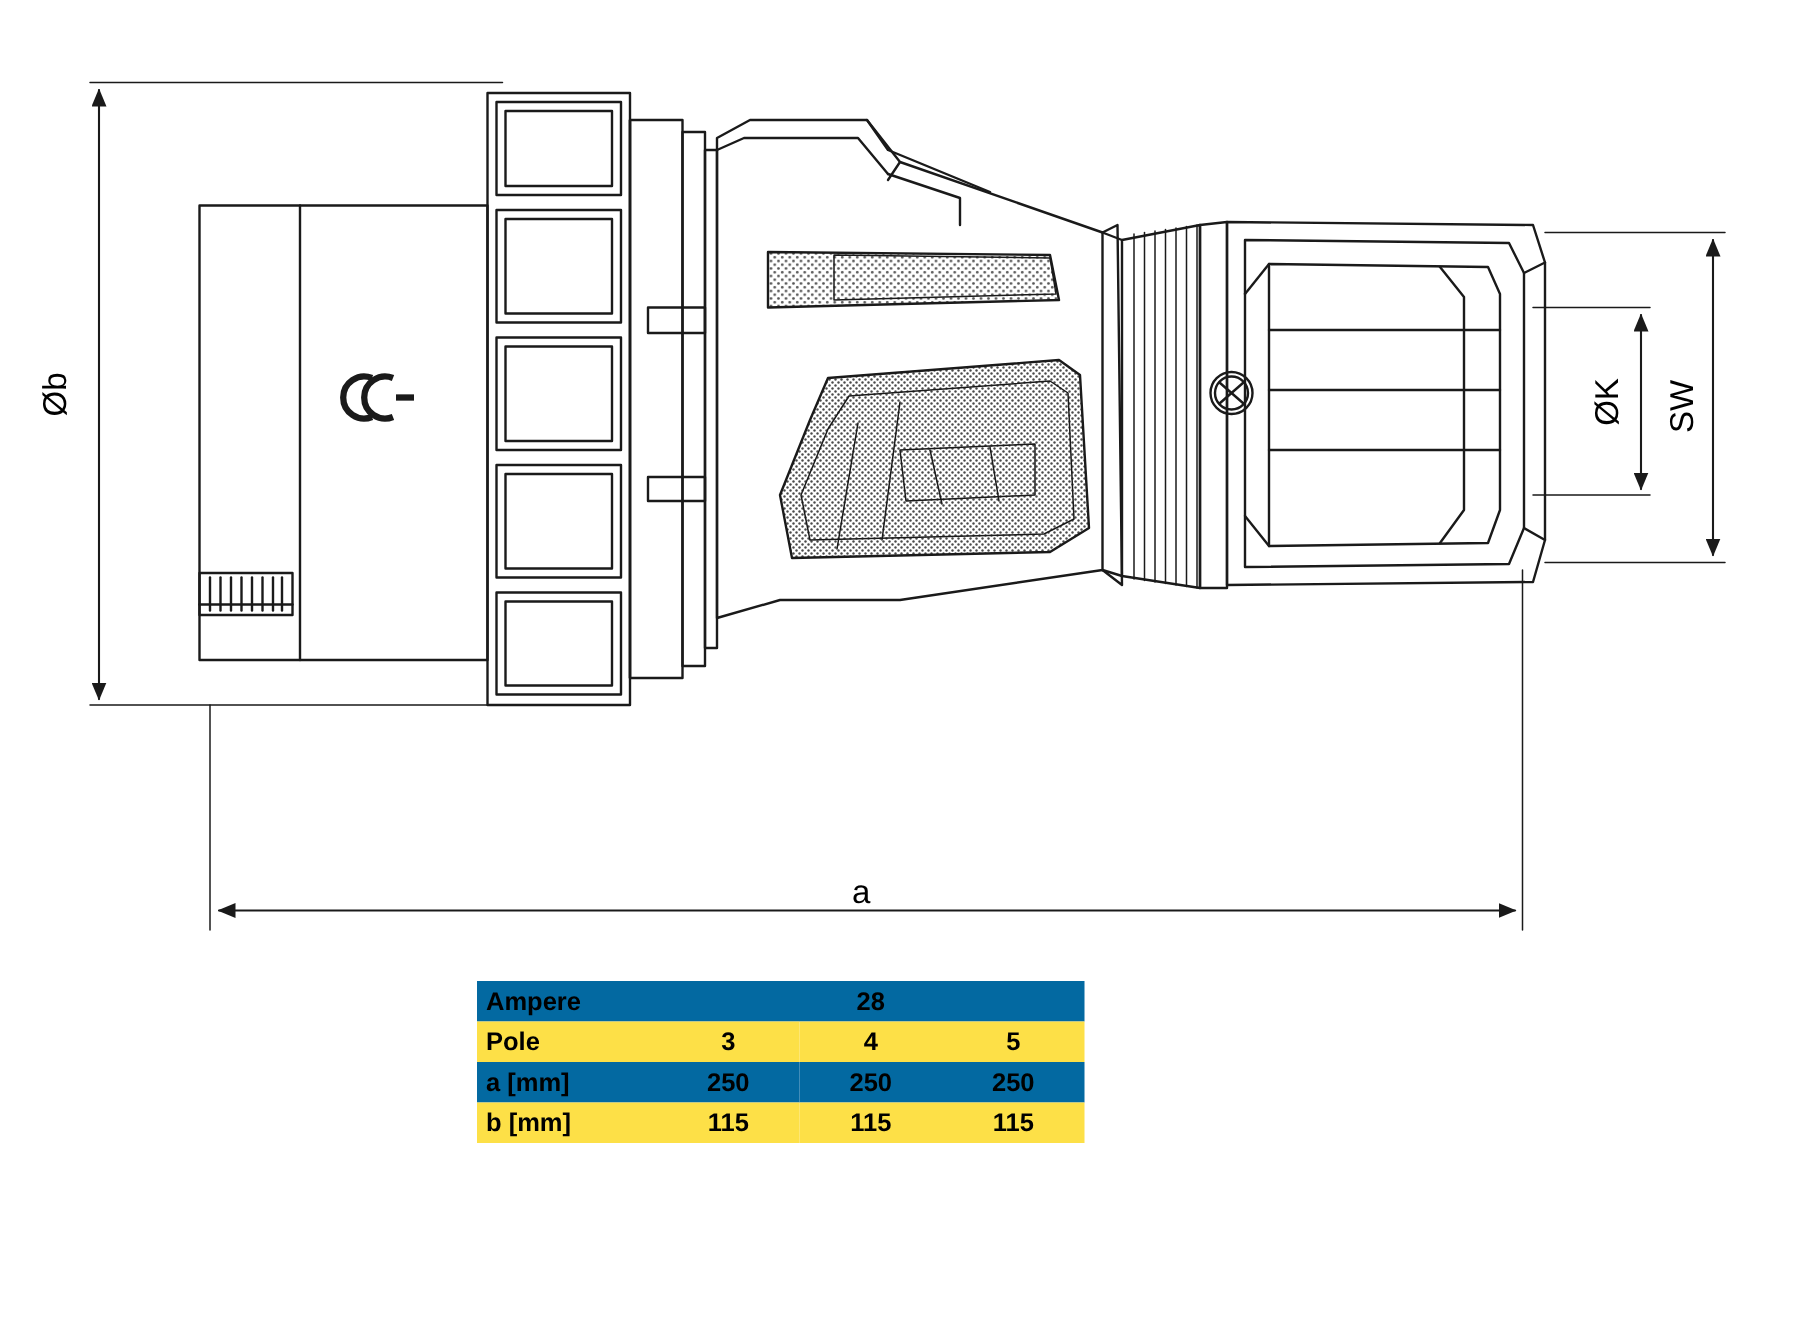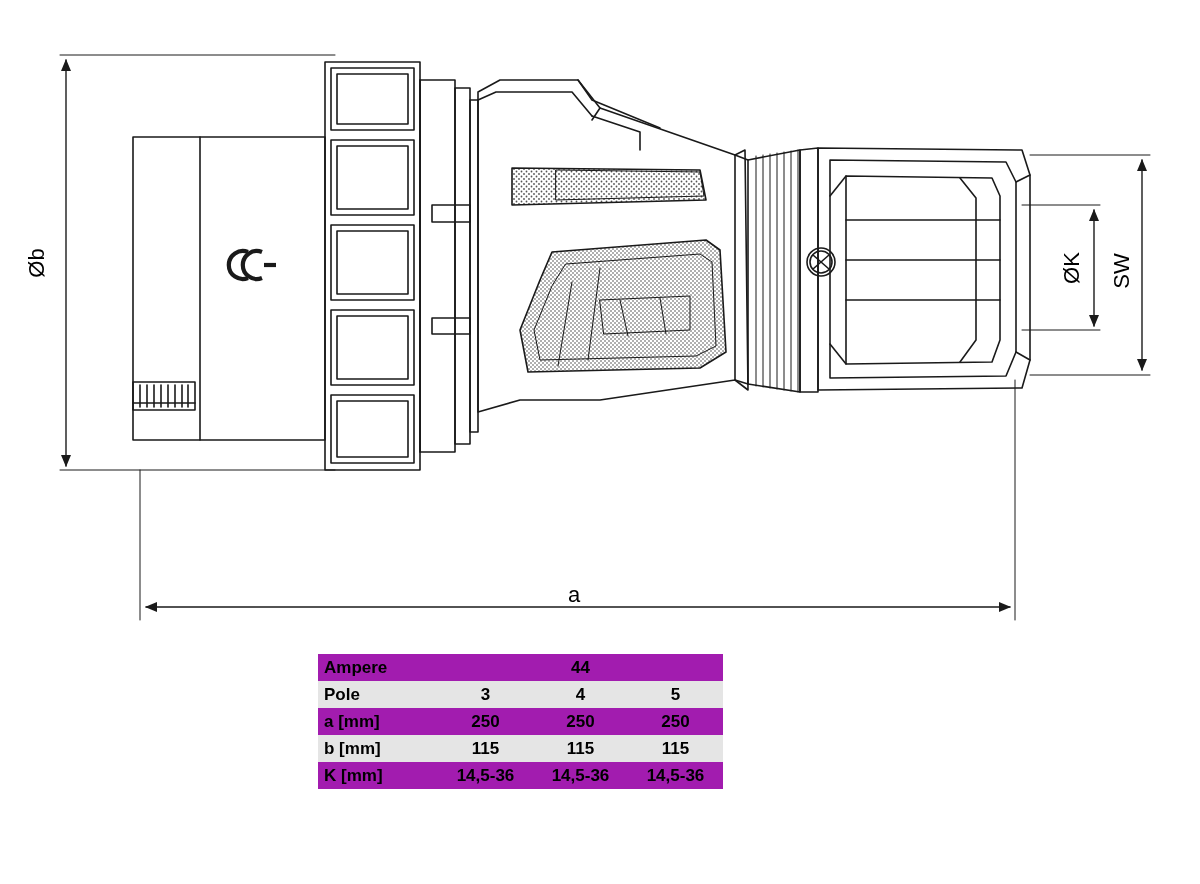--- a/index.html
+++ b/index.html
@@ -52,24 +52,24 @@
     vertical-align: middle;
     white-space: nowrap;
   }
   #spec-table td.rowhead {
     text-align: left;
     font-weight: bold;
     width: 108px;
     padding-left: 6px;
   }
   #spec-table tr.shaded td {
-    background: #a21caf;
+    background: #0369a1;
   }
   #spec-table tr.plain td {
-    background: #e5e5e5;
+    background: #fde047;
   }
   #spec-table td.val {
     width: 83px;
     font-weight: bold;
   }
   #spec-table td.val.bold {
     font-weight: bold;
   }
   #spec-table td.amp-val {
     font-weight: bold;
@@ -233,42 +233,36 @@
   <div class="dim-label" style="left: 568px; top: 582px;">a</div>
 
   <div class="dim-label vert" style="left: 1056px; top: 255px; transform: rotate(-90deg);">ØK</div>
 
   <div class="dim-label vert" style="left: 1104px; top: 258px; transform: rotate(-90deg);">SW</div>
 
   <table id="spec-table">
     <tbody>
       <tr class="shaded">
         <td class="rowhead">Ampere</td>
-        <td class="val amp-val" colspan="3">44</td>
+        <td class="val amp-val" colspan="3">28</td>
       </tr>
       <tr class="plain">
         <td class="rowhead">Pole</td>
         <td class="val bold">3</td>
         <td class="val bold">4</td>
         <td class="val bold">5</td>
       </tr>
       <tr class="shaded">
         <td class="rowhead">a [mm]</td>
         <td class="val">250</td>
         <td class="val">250</td>
         <td class="val">250</td>
       </tr>
       <tr class="plain">
         <td class="rowhead">b [mm]</td>
         <td class="val bold">115</td>
         <td class="val bold">115</td>
         <td class="val bold">115</td>
       </tr>
-      <tr class="shaded">
-        <td class="rowhead">K [mm]</td>
-        <td class="val">14,5-36</td>
-        <td class="val">14,5-36</td>
-        <td class="val">14,5-36</td>
-      </tr>
     </tbody>
   </table>
 
 </div>
 
 </body></html>

